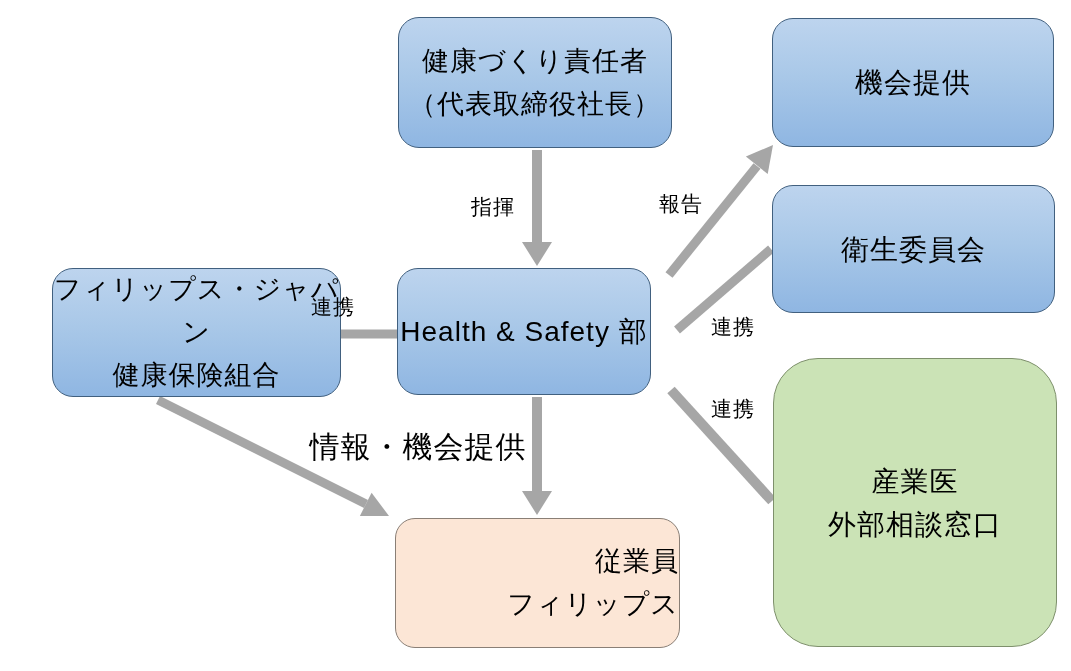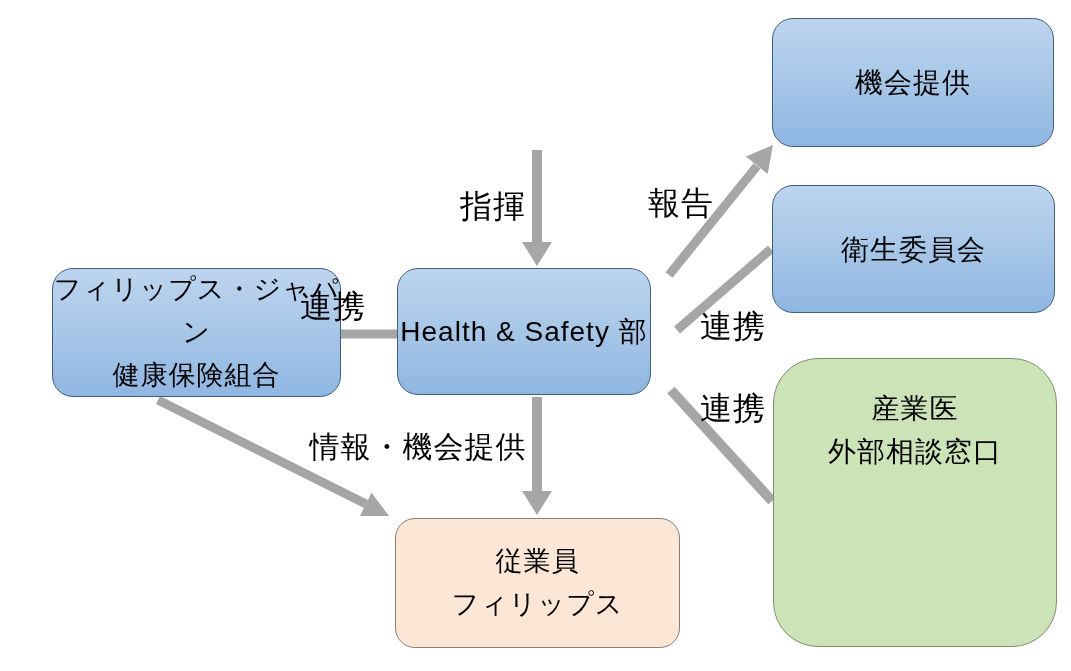--- a/index.html
+++ b/index.html
@@ -37,48 +37,48 @@
   }
   .node.blue {
     background: linear-gradient(180deg, #bdd4ee 0%, #a9c8e8 45%, #8fb6e2 100%);
     border: 1.5px solid #41607f;
     border-radius: 21px;
   }
   .node.green {
     background: #cbe3b6;
     border: 1.5px solid #7e906c;
     border-radius: 45px;
-    justify-content: flex-start;
+    justify-content: center;
     font-size: 28px;
     padding: 28px 0;
   }
   .node.peach {
     background: #fce6d6;
     border: 1.5px solid #8a7f76;
     border-radius: 20px;
   }
   .node.single { font-size: 28px; }
 
   .edge-label {
     position: absolute;
     transform: translate(-50%, -50%);
-    font-size: 32px;
+    font-size: 21px;
     color: #000000;
     letter-spacing: 1px;
     white-space: nowrap;
   }
 
   
   #n-health-leader   { left: 398px; top: 17px;  width: 274px; height: 131px; }
   #n-management      { left: 772px; top: 18px;  width: 282px; height: 129px; }
   #n-hygiene         { left: 772px; top: 185px; width: 283px; height: 128px; }
   #n-insurance       { left: 4px;  top: 268px; width: 289px; height: 129px; margin-left: 48px; }
   #n-hs-dept         { left: 397px; top: 268px; width: 254px; height: 127px; }
   #n-occupational    { left: 773px; top: 358px; width: 284px; height: 289px; }
-  #n-employees       { left: 395px; top: 518px; width: 285px; height: 130px; }
+  #n-employees       { left: 395px; top: 518px; width: 285px; height: 130px; align-items: flex-end; }
 
   
   #l-command  { left: 493px; top: 207px; }
   #l-report   { left: 681px; top: 204px; text-align: right; }
   #l-coop-ins { left: 333px; top: 307px; }
   #l-coop-com { left: 733px; top: 327px; }
   #l-coop-sup { left: 733px; top: 409px; }
   #l-info     { left: 418px; top: 447px; font-size: 30px; }
 </style>
 </head>
@@ -100,20 +100,24 @@
 
     <line x1="671" y1="390" x2="772" y2="501" stroke-width="10"></line>
 
     <line x1="158" y1="400" x2="366" y2="504" stroke-width="9"></line>
     <polygon points="359.9,515.9 371.6,492.7 389,516"></polygon>
 
     <line x1="537" y1="397" x2="537" y2="492" stroke-width="10"></line>
     <polygon points="522,491 552,491 537,515"></polygon>
   </svg>
 
+  <div class="node blue" id="n-health-leader">
+    <span>健康づくり責任者</span>
+    <span>（代表取締役社長）</span>
+  </div>
 
   <div class="node blue single" id="n-management">
     <span>機会提供</span>
   </div>
 
   <div class="node blue single" id="n-hygiene">
     <span>衛生委員会</span>
   </div>
 
   <div class="node blue" id="n-insurance">

